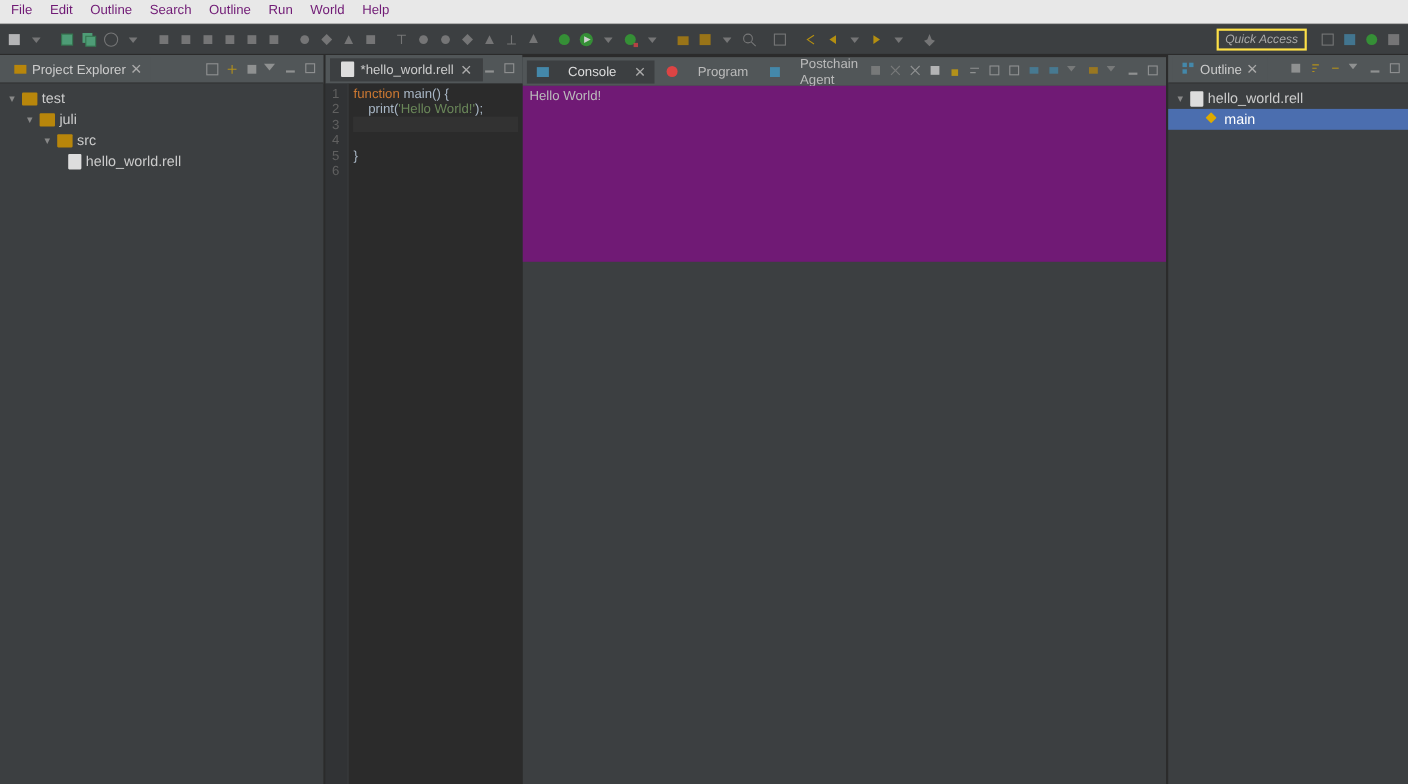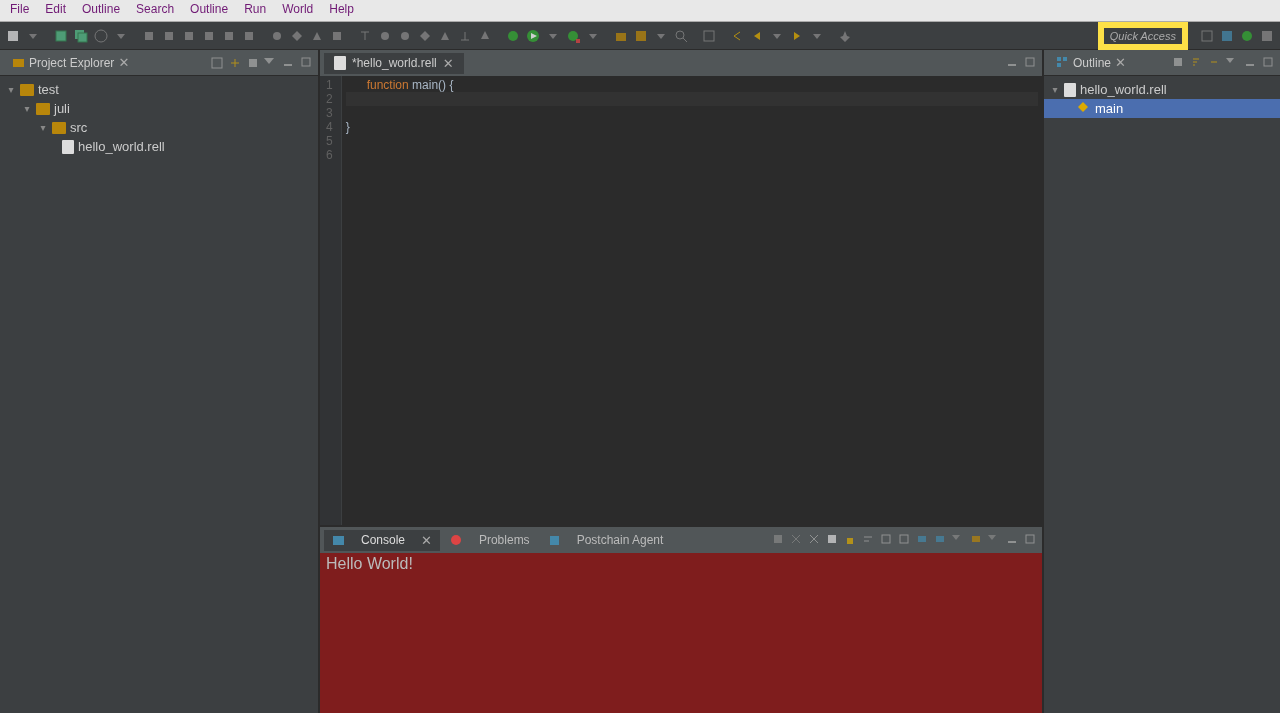--- a/index.html
+++ b/index.html
@@ -5,25 +5,25 @@
 * { margin: 0; padding: 0; box-sizing: border-box; font-family: sans-serif; }
 body { background: #3c3f41; color: #bbb; font-size: 12px; overflow: hidden; width: 1280px; height: 713px; }
 
 .menubar { background: #e8e8e8; height: 22px; display: flex; align-items: flex-start; padding: 0 4px; gap: 4px; color: #701a75; border-bottom: 1px solid #aaa; }
 .menubar span { padding: 2px 6px; cursor: default; }
 
 .toolbar { background: #3c3f41; height: 28px; display: flex; align-items: center; padding: 0 4px; gap: 2px; border-bottom: 1px solid #2b2b2b; }
 .toolbar .tb-btn { width: 18px; height: 18px; display: flex; align-items: center; justify-content: center; opacity: 0.75; }
 .toolbar .sep { width: 6px; }
 .toolbar .spacer { flex: 1; }
-.quick-access { border: 6px solid #fde047; padding: 2px 6px; color: #aaa; font-style: italic; font-size: 11px; }
+.quick-access { border: 2px solid #fde047; padding: 2px 6px; color: #aaa; font-style: italic; font-size: 11px; }
 
 .main { display: flex; height: calc(100% - 50px); }
 .left-panel { width: 320px; background: #3c3f41; border-right: 2px solid #2b2b2b; display: flex; flex-direction: column; }
-.center-panel { flex: 1; display: flex; flex-direction: column; }
+.center-panel { flex: 1; display: flex; flex-direction: row; }
 .right-panel { width: 238px; background: #3c3f41; border-left: 2px solid #2b2b2b; display: flex; flex-direction: column; }
 
 .panel-header { height: 26px; background: #515658; display: flex; align-items: center; padding: 0 4px; border-bottom: 1px solid #2b2b2b; }
 .panel-tab { background: #3c3f41; padding: 3px 8px; display: flex; align-items: center; gap: 4px; font-size: 12px; color: #ccc; }
 .panel-tab.active { background: #515658; }
 .panel-icons { margin-left: auto; display: flex; gap: 4px; align-items: center; }
 .panel-icons .ic { width: 14px; height: 14px; opacity: 0.7; }
 
 .tree { padding: 4px 0; font-size: 13px; color: #ccc; }
 .tree-item { display: flex; align-items: center; gap: 4px; padding: 2px 0; }
@@ -33,30 +33,30 @@
 .file-ic { width: 12px; height: 14px; background: #ddd; border-radius: 1px; }
 
 .editor-area { flex: 1; display: flex; flex-direction: column; background: #2b2b2b; }
 .editor-tabs { height: 26px; background: #515658; display: flex; align-items: center; padding: 0 4px; }
 .editor-tab { background: #3c3f41; padding: 3px 10px; display: flex; align-items: center; gap: 6px; font-size: 12px; color: #ccc; }
 .editor-body { flex: 1; display: flex; font-family: 'Consolas', monospace; font-size: 12px; }
 .gutter { background: #313335; color: #606060; padding: 2px 8px 2px 6px; text-align: right; user-select: none; border-right: 1px solid #3c3f41; }
 .gutter div { height: 14px; line-height: 14px; }
 .code { flex: 1; background: #2b2b2b; padding: 2px 4px; color: #a9b7c6; position: relative; }
 .code div { height: 14px; line-height: 14px; white-space: pre; }
-.kw { color: #cc7832; margin-left: 21px; }
+.kw { color: #cc7832; }
 .str { color: #6a8759; }
 .code-line.cursor { background: #323232; }
 
 .bottom-panel { height: 188px; border-top: 2px solid #2b2b2b; display: flex; flex-direction: column; }
 .console-tabs { height: 26px; background: #515658; display: flex; align-items: center; padding: 0 4px; gap: 2px; }
 .console-tab { padding: 3px 8px; display: flex; align-items: center; gap: 16px; font-size: 12px; color: #bbb; }
 .console-tab.active { background: #3c3f41; color: #ddd; }
 .console-header { background: #3c3f41; padding: 3px 6px; font-size: 11px; color: #999; font-style: italic; border-bottom: 1px solid #2b2b2b; }
-.console-body { flex: 1; background: #7f1d1d; padding: 2px 6px; font-family: 'Consolas', monospace; font-size: 16px; color: #bbb; }
+.console-body { flex: 1; background: #701a75; padding: 2px 6px; font-family: 'Consolas', monospace; font-size: 12px; color: #bbb; }
 
 .close-x { font-size: 13px; color: #aaa; cursor: pointer; }
 .icon-sq { width: 13px; height: 13px; display: inline-block; }
 svg { display: block; }
 </style>
 </head>
 <body>
 
 <div class="menubar">
   <span>File</span>
@@ -397,20 +397,21 @@
         <div class="gutter">
           <div>1</div>
           <div>2</div>
           <div>3</div>
           <div>4</div>
           <div>5</div>
           <div>6</div>
         </div>
         <div class="code">
           <div class="code-line"><span class="kw">function</span><span> main() {</span></div>
+          <div class="code-line"><span>    print(</span><span class="str">'Hello World!'</span><span>);</span></div>
           <div class="code-line cursor">    </div>
           <div class="code-line"></div>
           <div class="code-line"><span>}</span></div>
           <div class="code-line"></div>
         </div>
       </div>
     </div>
 
     <div class="bottom-panel">
       <div class="console-tabs">
@@ -422,21 +423,21 @@
             </span>
           <span>Console</span>
           <span class="close-x">✕</span>
         </div>
         <div class="console-tab">
           <span class="icon-sq">
               <svg width="13" height="13">
                 <circle cx="6" cy="6" r="5" fill="#d44"></circle>
               </svg>
             </span>
-          <span>Problems</span>
+          <span>Program</span>
         </div>
         <div class="console-tab">
           <span class="icon-sq">
               <svg width="13" height="13">
                 <rect x="2" y="2" width="9" height="9" fill="#48a"></rect>
               </svg>
             </span>
           <span>Postchain Agent</span>
         </div>
         <div class="panel-icons" style="margin-left:auto">

